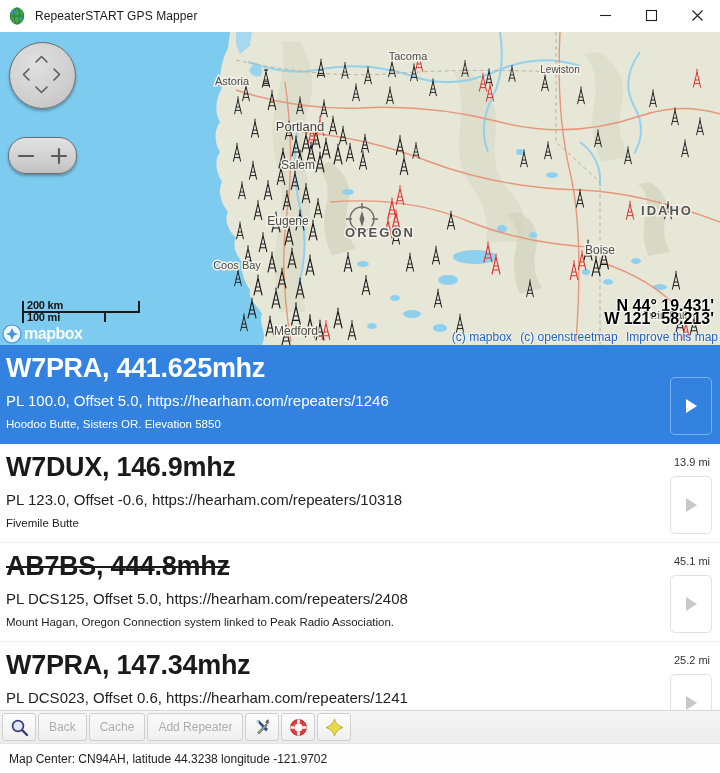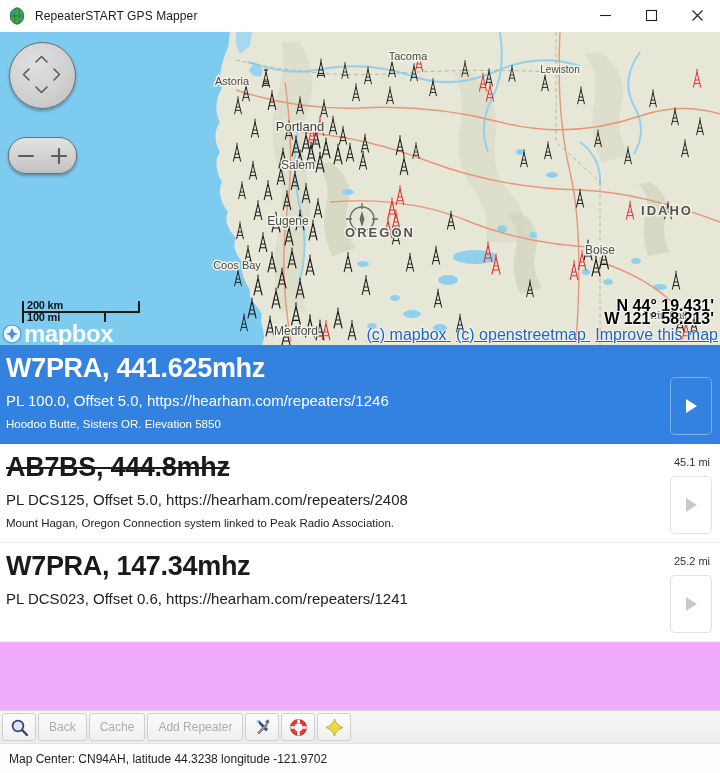--- a/index.html
+++ b/index.html
@@ -148,21 +148,21 @@
   .mapbox-logo {
     position: absolute;
     left: 2px;
     bottom: 1px;
     z-index: 5;
     display: flex;
     align-items: center;
     opacity: 0.95;
   }
   .mapbox-logo .mb-word {
-    font-size: 24px;
+    font-size: 16px;
     font-weight: bold;
     color: #ffffff;
     letter-spacing: -0.5px;
     margin-left: 2px;
     line-height: 20px;
   }
 
   .map-coords {
     position: absolute;
     right: 6px;
@@ -173,32 +173,31 @@
     font-weight: bold;
     color: #000;
     line-height: 13px;
     text-shadow: 0 0 2px #fff, 0 0 3px #fff, 1px 1px 0 #fff;
   }
   .map-attrib {
     position: absolute;
     right: 2px;
     bottom: 1px;
     z-index: 6;
-    font-size: 16px;
+    font-size: 12px;
     color: #1e62c4;
     white-space: nowrap;
     text-shadow: 0 0 2px #fff, 0 0 2px #fff;
-    text-decoration: underline;
   }
   .map-attrib span { margin-left: 5px; }
 
   
   .repeater-list {
     flex: 1 1 auto;
-    background: #f0abfc;
+    background: #fca5a5;
     overflow: hidden;
     position: relative;
   }
   .rep-row {
     position: relative;
     height: 99px;
     border-bottom: 1px solid #eceff1;
     padding: 8px 0 0 6px;
     box-sizing: border-box;
     background: #ffffff;
@@ -861,20 +860,29 @@
       <div class="rep-row selected">
         <div class="rep-title">W7PRA, 441.625mhz</div>
         <div class="rep-meta">PL 100.0, Offset 5.0, https://hearham.com/repeaters/1246</div>
         <div class="rep-desc">Hoodoo Butte, Sisters OR. Elevation 5850</div>
         <div class="rep-dist">6.8 mi</div>
         <div class="rep-play">
           <div class="tri"></div>
         </div>
       </div>
       <div class="rep-row">
+        <div class="rep-title">W7DUX, 146.9mhz</div>
+        <div class="rep-meta">PL 123.0, Offset -0.6, https://hearham.com/repeaters/10318</div>
+        <div class="rep-desc">Fivemile Butte</div>
+        <div class="rep-dist">13.9 mi</div>
+        <div class="rep-play">
+          <div class="tri"></div>
+        </div>
+      </div>
+      <div class="rep-row">
         <div class="rep-title struck">AB7BS, 444.8mhz</div>
         <div class="rep-meta">PL DCS125, Offset 5.0, https://hearham.com/repeaters/2408</div>
         <div class="rep-desc">Mount Hagan, Oregon Connection system linked to Peak Radio Association.</div>
         <div class="rep-dist">45.1 mi</div>
         <div class="rep-play">
           <div class="tri"></div>
         </div>
       </div>
       <div class="rep-row">
         <div class="rep-title">W7PRA, 147.34mhz</div>

